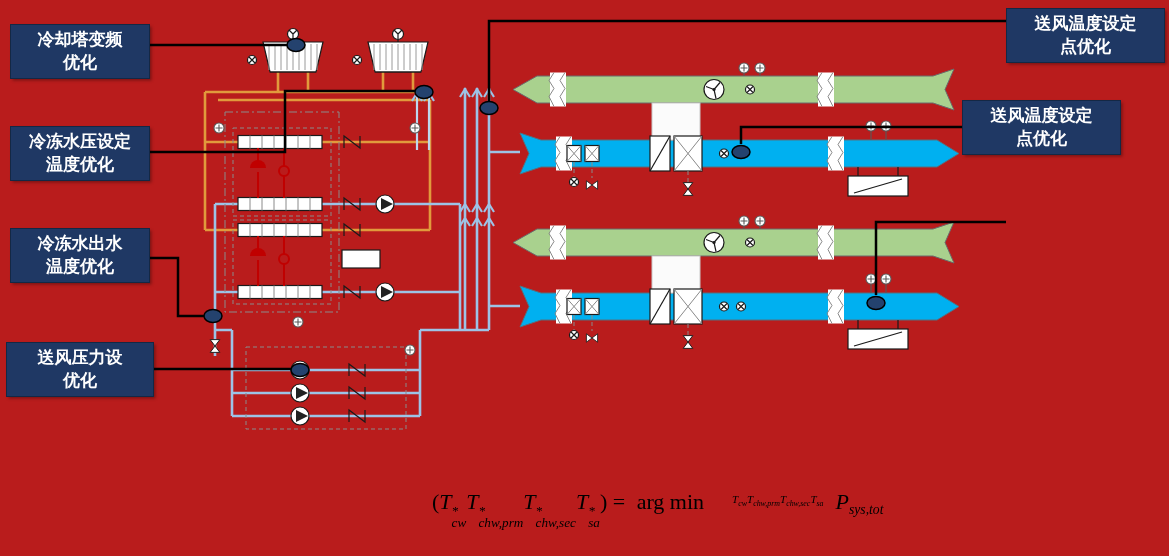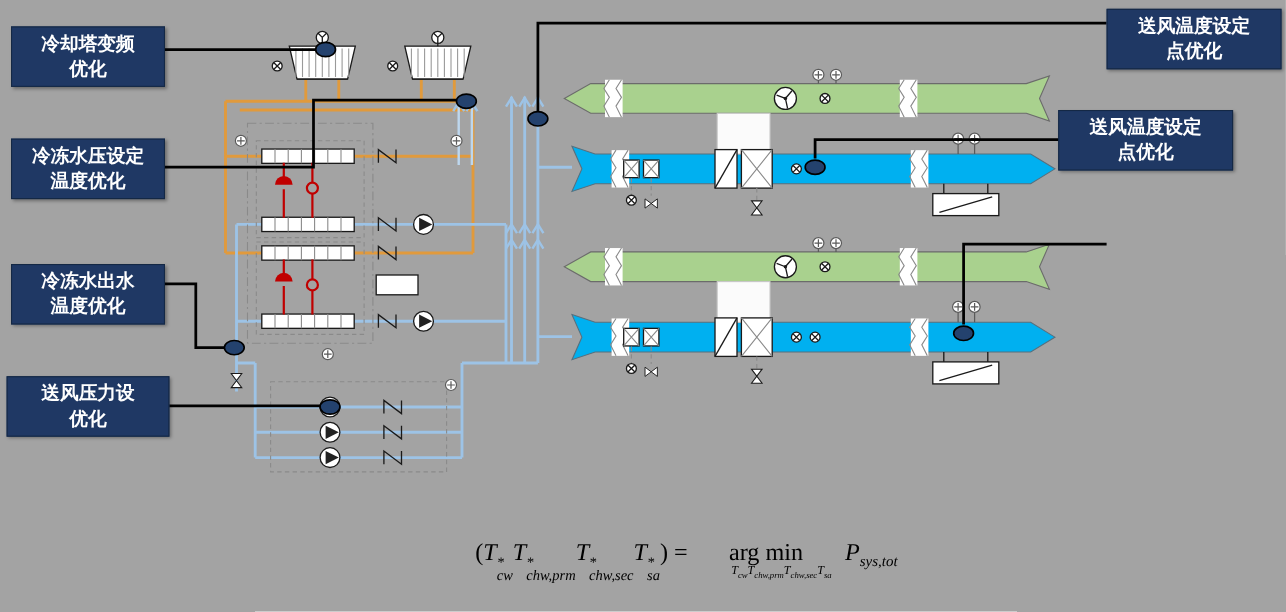--- a/index.html
+++ b/index.html
@@ -2,21 +2,21 @@
 <html style="--c-label-box-bg: #1F3864; --c-label-box-text: #FFFFFF; --c-condenser-water: #E19A3C; --c-chilled-water: #9DC3E6; --c-chilled-water-light: #BDD7EE; --c-refrigerant: #C00000; --c-return-air-duct: #A9D18E; --c-supply-air-duct: #00B0F0; --c-callout-line: #000000; --c-marker: #24426E;"><head>
 <meta charset="utf-8">
 <style>
   :root{
     --c-label-box-bg:#1F3864; --c-label-box-text:#FFFFFF;
     --c-condenser-water:#E19A3C; --c-chilled-water:#9DC3E6; --c-chilled-water-light:#BDD7EE;
     --c-refrigerant:#C00000; --c-return-air-duct:#A9D18E; --c-supply-air-duct:#00B0F0;
     --c-callout-line:#000000; --c-marker:#24426E;
   }
   html,body{margin:0;padding:0;background:#e9e9e9;}
-  .slide{position:relative;width:1169px;height:556px;background:#a3a3a3;overflow:hidden;
+  .slide{position:relative;width:1169px;height:556px;background:#b91c1c;overflow:hidden;
          font-family:"Liberation Sans","DejaVu Sans",sans-serif;}
   .diagram{position:absolute;left:0;top:0;width:1169px;height:556px;}
 
   
   .p-or{stroke:var(--c-condenser-water);stroke-width:2.6;fill:none}
   .p-cw{stroke:var(--c-chilled-water);stroke-width:2.6;fill:none}
   .p-cwl{stroke:var(--c-chilled-water-light);stroke-width:2.2;fill:none}
   .p-red{stroke:var(--c-refrigerant);stroke-width:2;fill:none}
   .f-red{fill:var(--c-refrigerant);stroke:none}
   .duct-g{fill:var(--c-return-air-duct);stroke:#6b6b6b;stroke-width:1}
@@ -41,21 +41,21 @@
 
   
   .objective-title{position:absolute;left:88px;top:497px;font-size:27px;font-weight:bold;color:#000;letter-spacing:1px;}
   .eq{position:absolute;font-family:"Liberation Serif","DejaVu Serif",serif;color:#000;white-space:nowrap;}
   .eq-1{left:426px;top:430px;font-size:29px;}
   .eq-2{left:432px;top:489px;font-size:22px;}
   .eq .it{font-style:italic;}
   .eq sub{font-size:.62em;font-style:italic;}
   .eq .ss{display:inline-flex;flex-direction:column;align-items:flex-start;font-size:.60em;
           line-height:.95;font-style:italic;vertical-align:-0.45em;}
-  .eq .under{display:inline-flex;flex-direction:column;align-items:center;vertical-align:text-top;
+  .eq .under{display:inline-flex;align-items:center;vertical-align:text-top;
              margin:0 12px 0 6px;}
   .eq .under .u-main{font-style:normal;}
   .eq .under .u-sub{font-size:.5em;line-height:1.05;font-style:italic;margin-top:-1px;margin-left:28px;}
   .eq .under .u-sub sub{font-size:.72em;}
 </style>
 </head>
 <body>
 
 <div class="slide">
 
@@ -258,21 +258,21 @@
   </svg>
 
   <div class="callout-box" style="left:10px;top:24px;width:138px;height:53px">
     <span>冷却塔变频</span>
     <span>优化</span>
   </div>
   <div class="callout-box" style="left:10px;top:126px;width:138px;height:53px">
     <span>冷冻水压设定</span>
     <span>温度优化</span>
   </div>
-  <div class="callout-box" style="left:10px;top:240px;width:138px;height:53px">
+  <div class="callout-box" style="left:10px;top:228px;width:138px;height:53px">
     <span>冷冻水出水</span>
     <span>温度优化</span>
   </div>
   <div class="callout-box" style="left:6px;top:342px;width:146px;height:53px">
     <span>送风压力设</span>
     <span>优化</span>
   </div>
 
   <div class="callout-box" style="left:1006px;top:8px;width:157px;height:53px">
     <span>送风温度设定</span>

